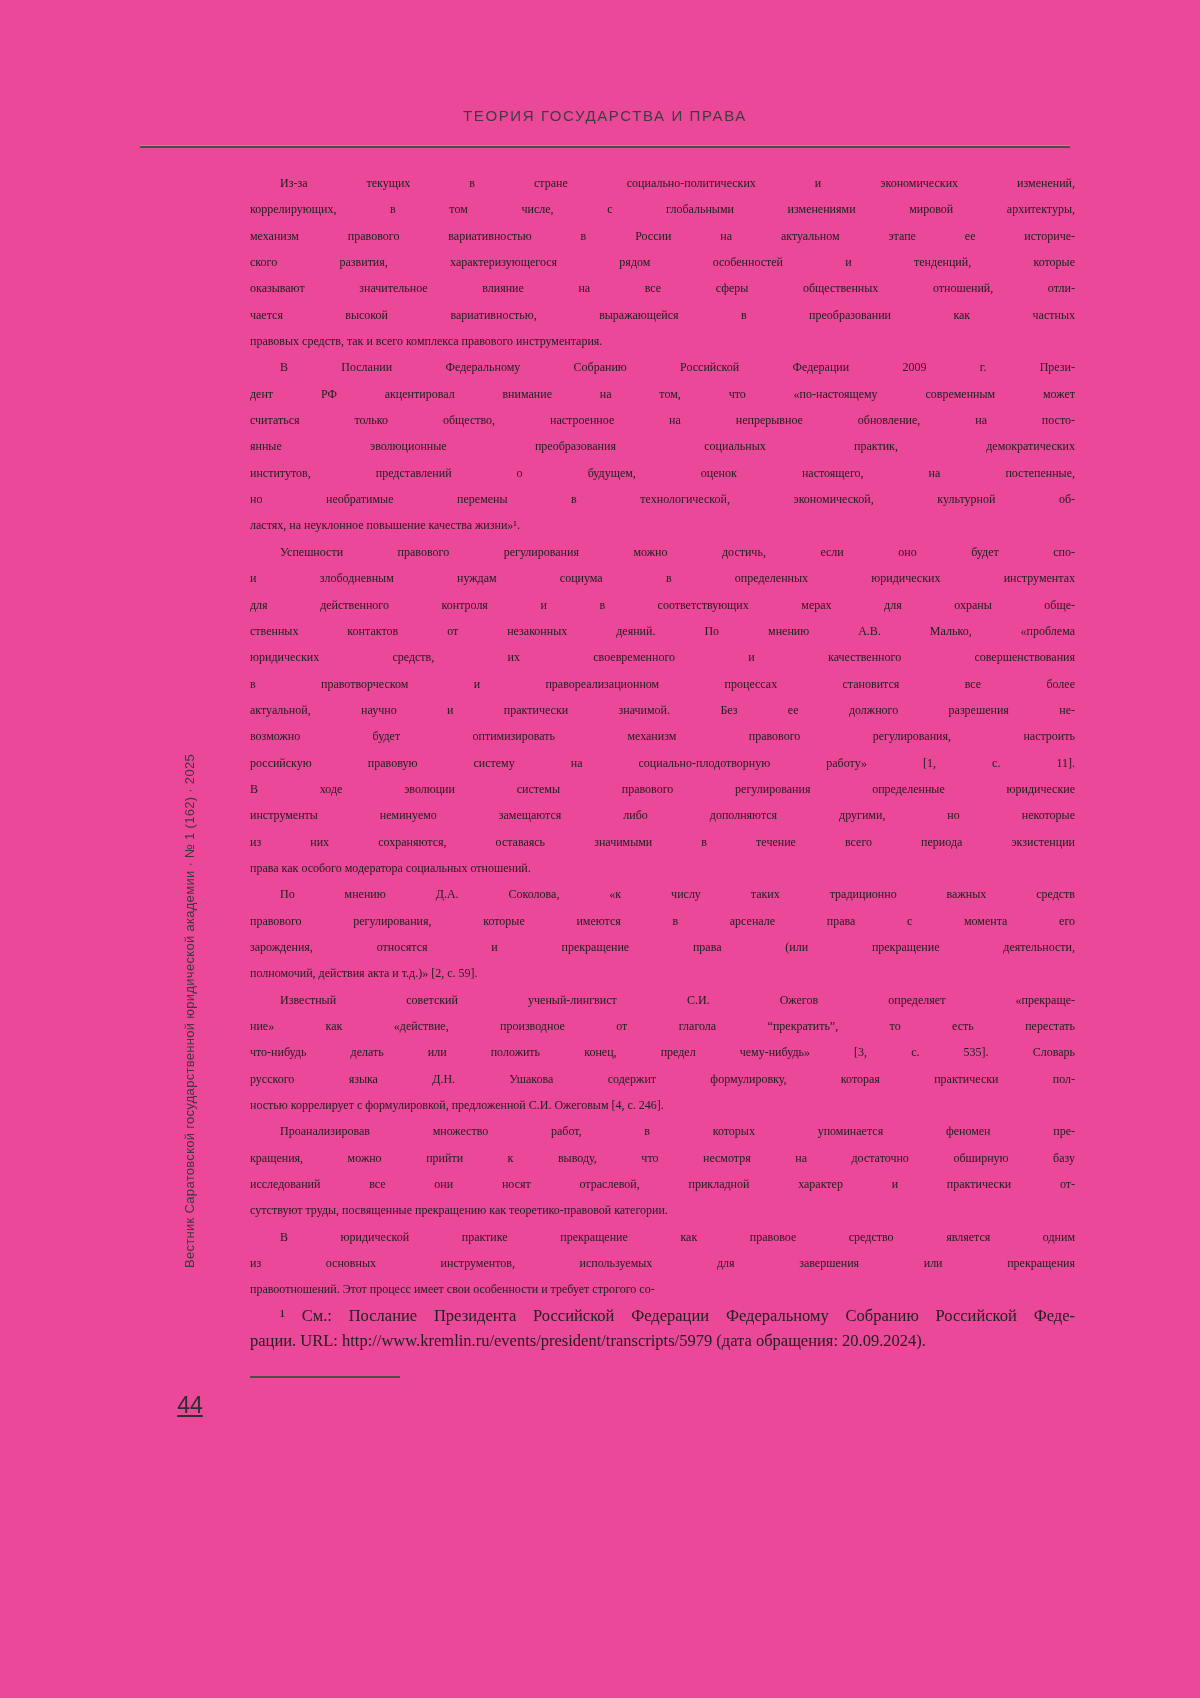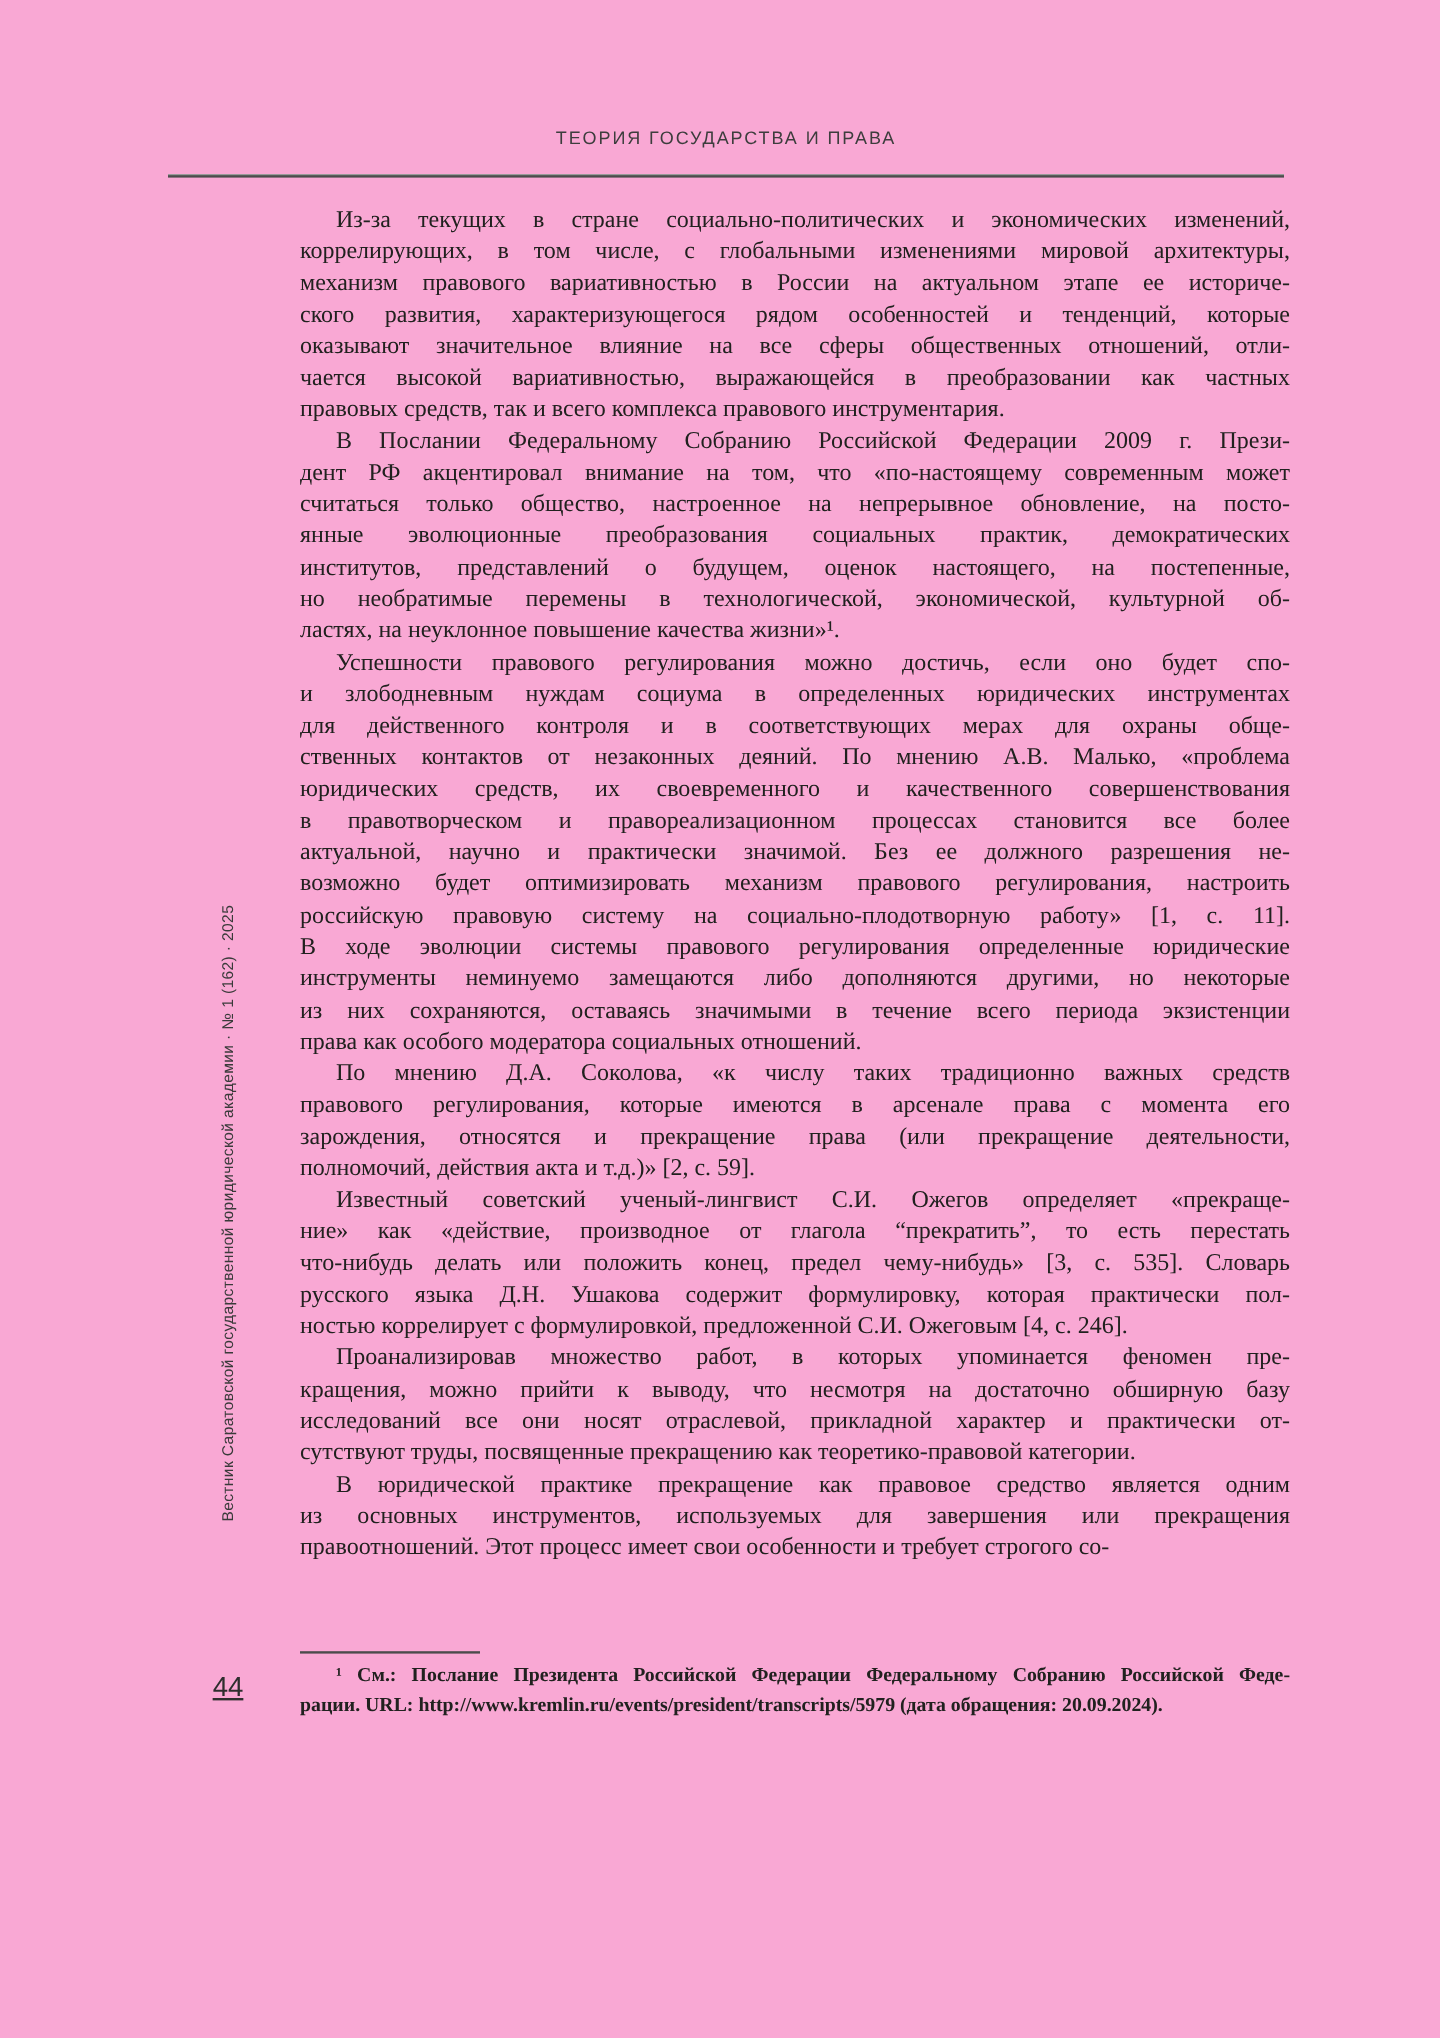--- a/index.html
+++ b/index.html
@@ -4,21 +4,21 @@
 <style>
   html, body {
     margin: 0;
     padding: 0;
     background: #ffffff;
   }
   .page {
     position: relative;
     width: 1200px;
     height: 1698px;
-    background: #f9a8d4;
+    background: #ec4899;
     overflow: hidden;
     font-family: "Liberation Serif", serif;
     color: #222220;
   }
   
   .running-head {
     position: absolute;
     left: 140px;
     top: 107px;
     width: 930px;
@@ -37,21 +37,21 @@
     height: 2px;
     background: #4c4c4c;
     border-top: 1px solid #9a9a9a;
   }
   
   .article {
     position: absolute;
     left: 250px;
     top: 170px;
     width: 825px;
-    font-size: 20px;
+    font-size: 12px;
     line-height: 26.35px;
     color: #21211f;
   }
   .para { margin: 0; }
   .line {
     text-align: justify;
     text-align-last: justify;
     white-space: nowrap;
   }
   .line.first { padding-left: 30px; }
@@ -61,26 +61,25 @@
     position: absolute;
     left: 250px;
     top: 1376px;
     width: 150px;
     height: 2px;
     background: #4c4c4c;
   }
   .footnote {
     position: absolute;
     left: 250px;
-    top: 1384px;
+    top: 1304px;
     width: 825px;
     font-size: 16.5px;
     line-height: 24.5px;
     color: #21211f;
-    font-weight: bold;
   }
   .fn-line {
     text-align: justify;
     text-align-last: justify;
     white-space: nowrap;
   }
   .fn-line.fn-first { padding-left: 30px; }
   .fn-line.fn-last { text-align-last: left; white-space: normal; }
   
   .page-number {

